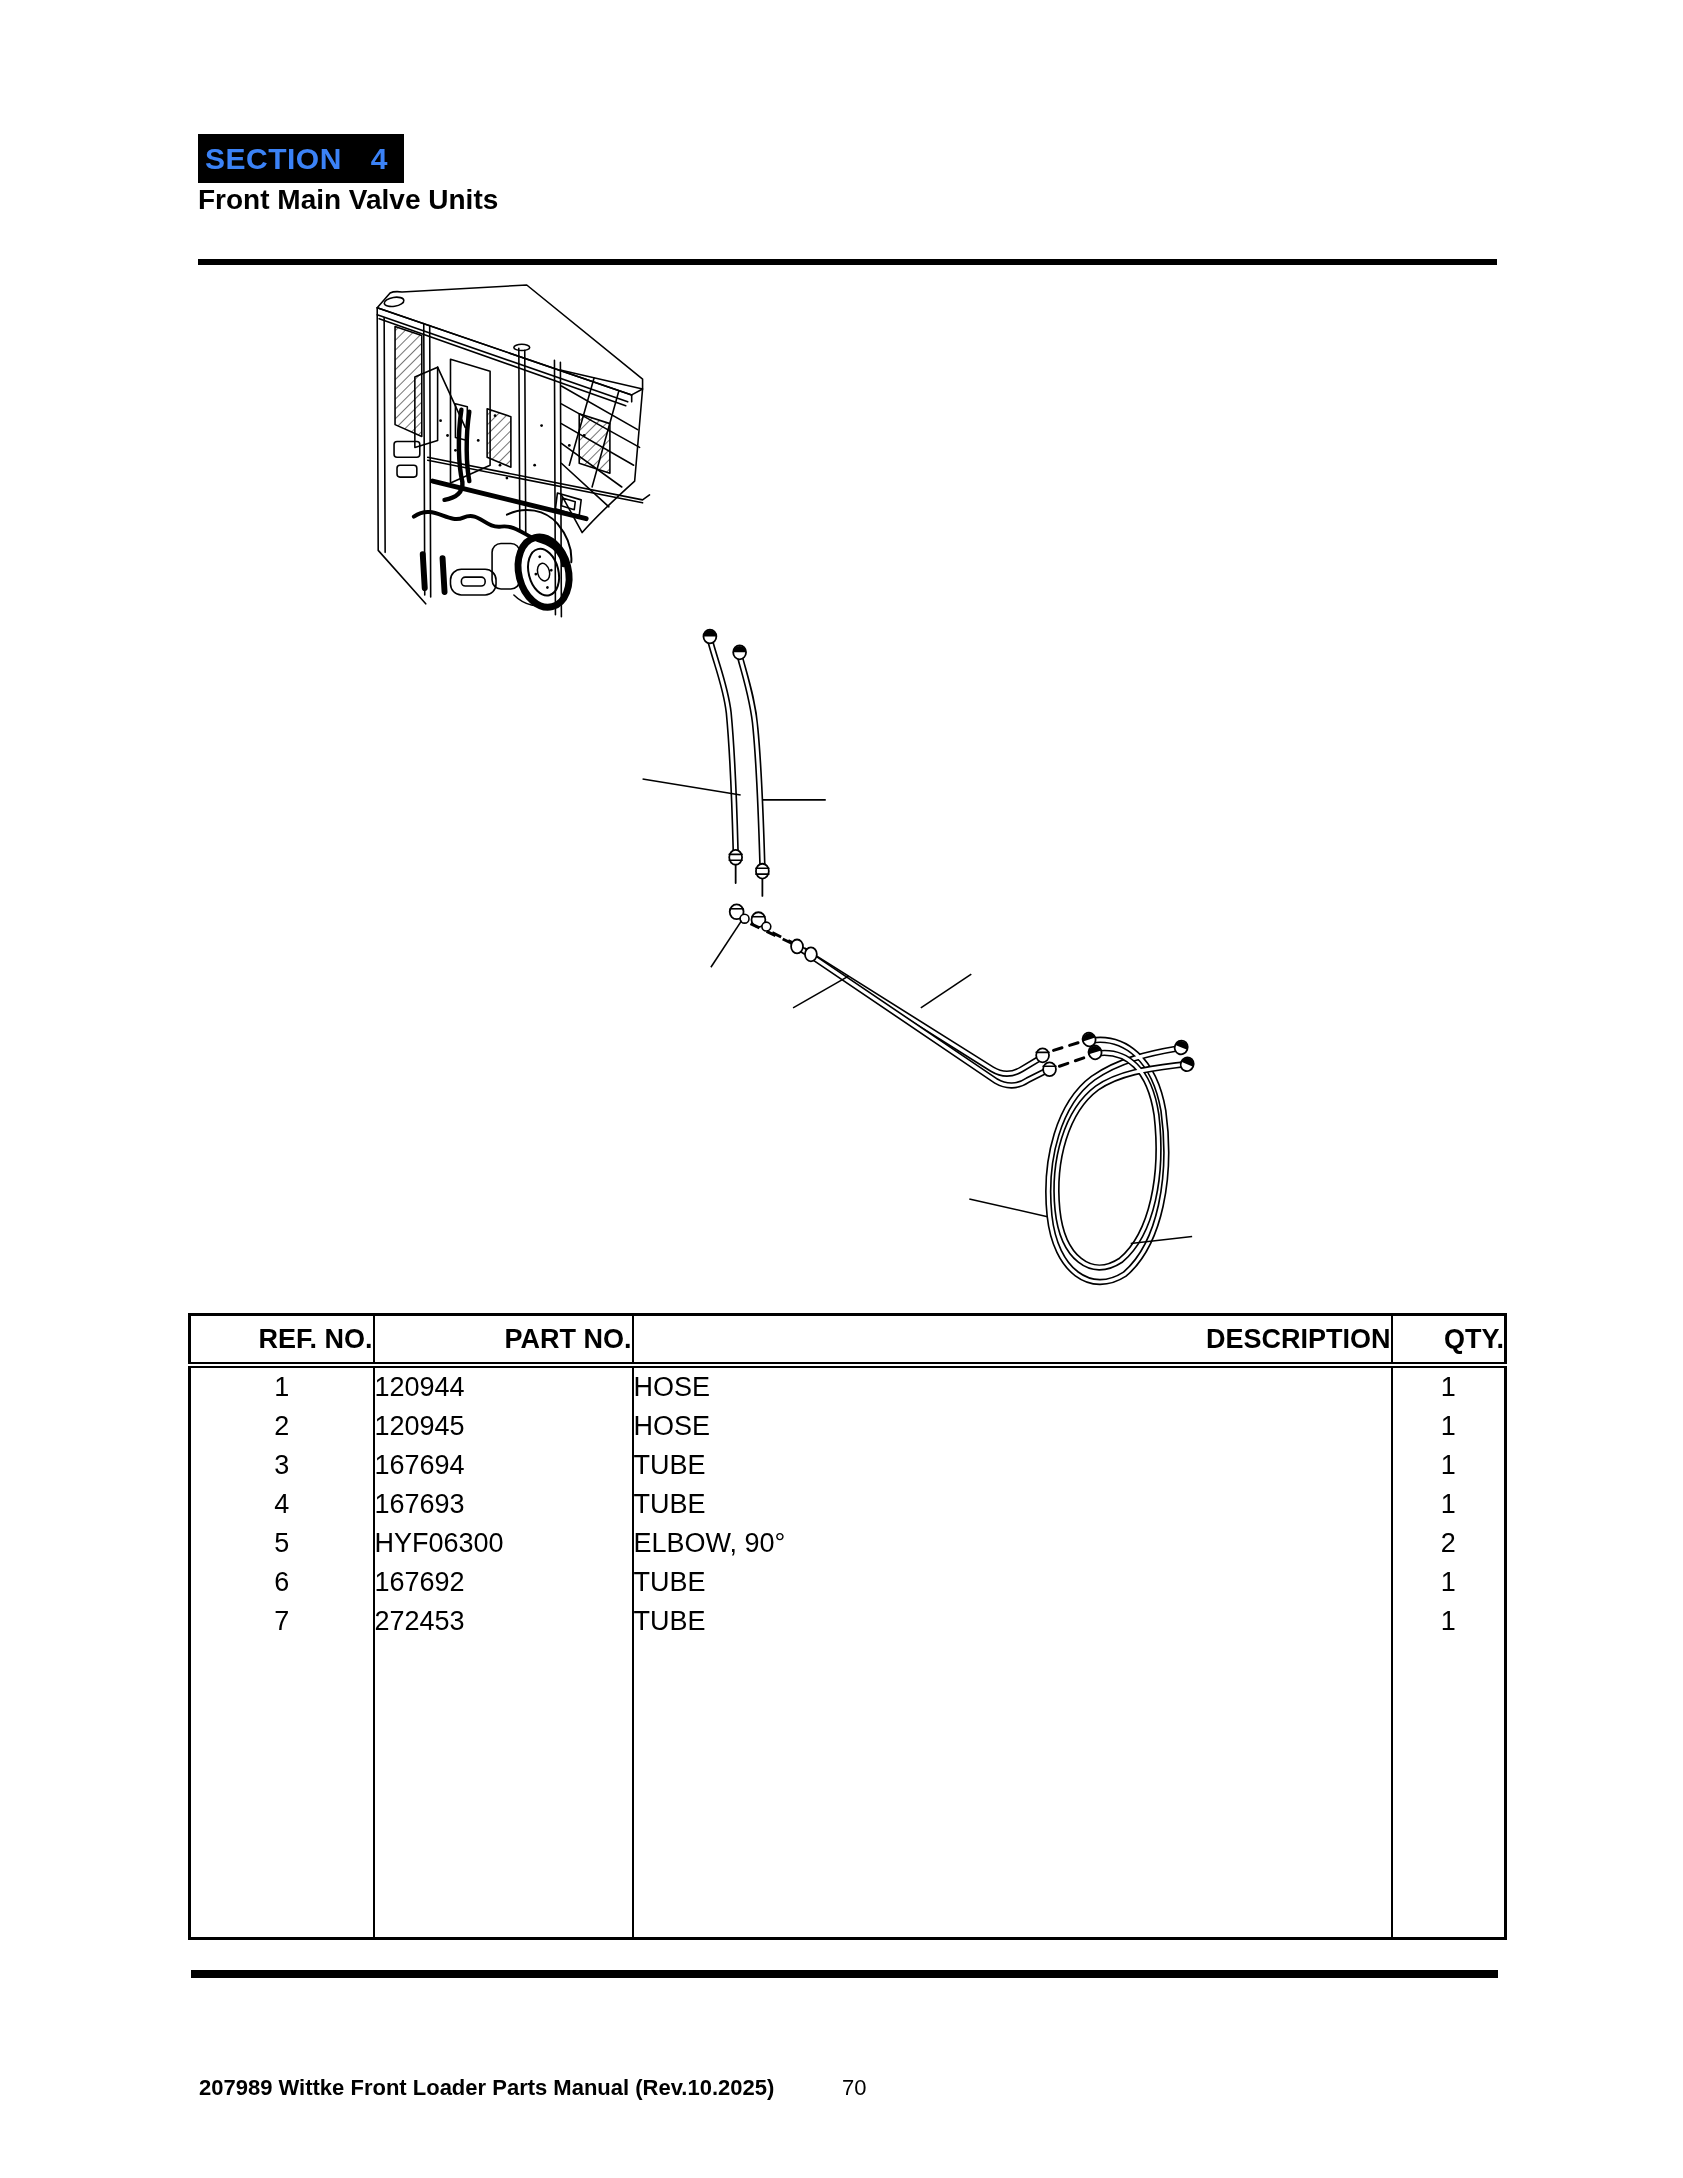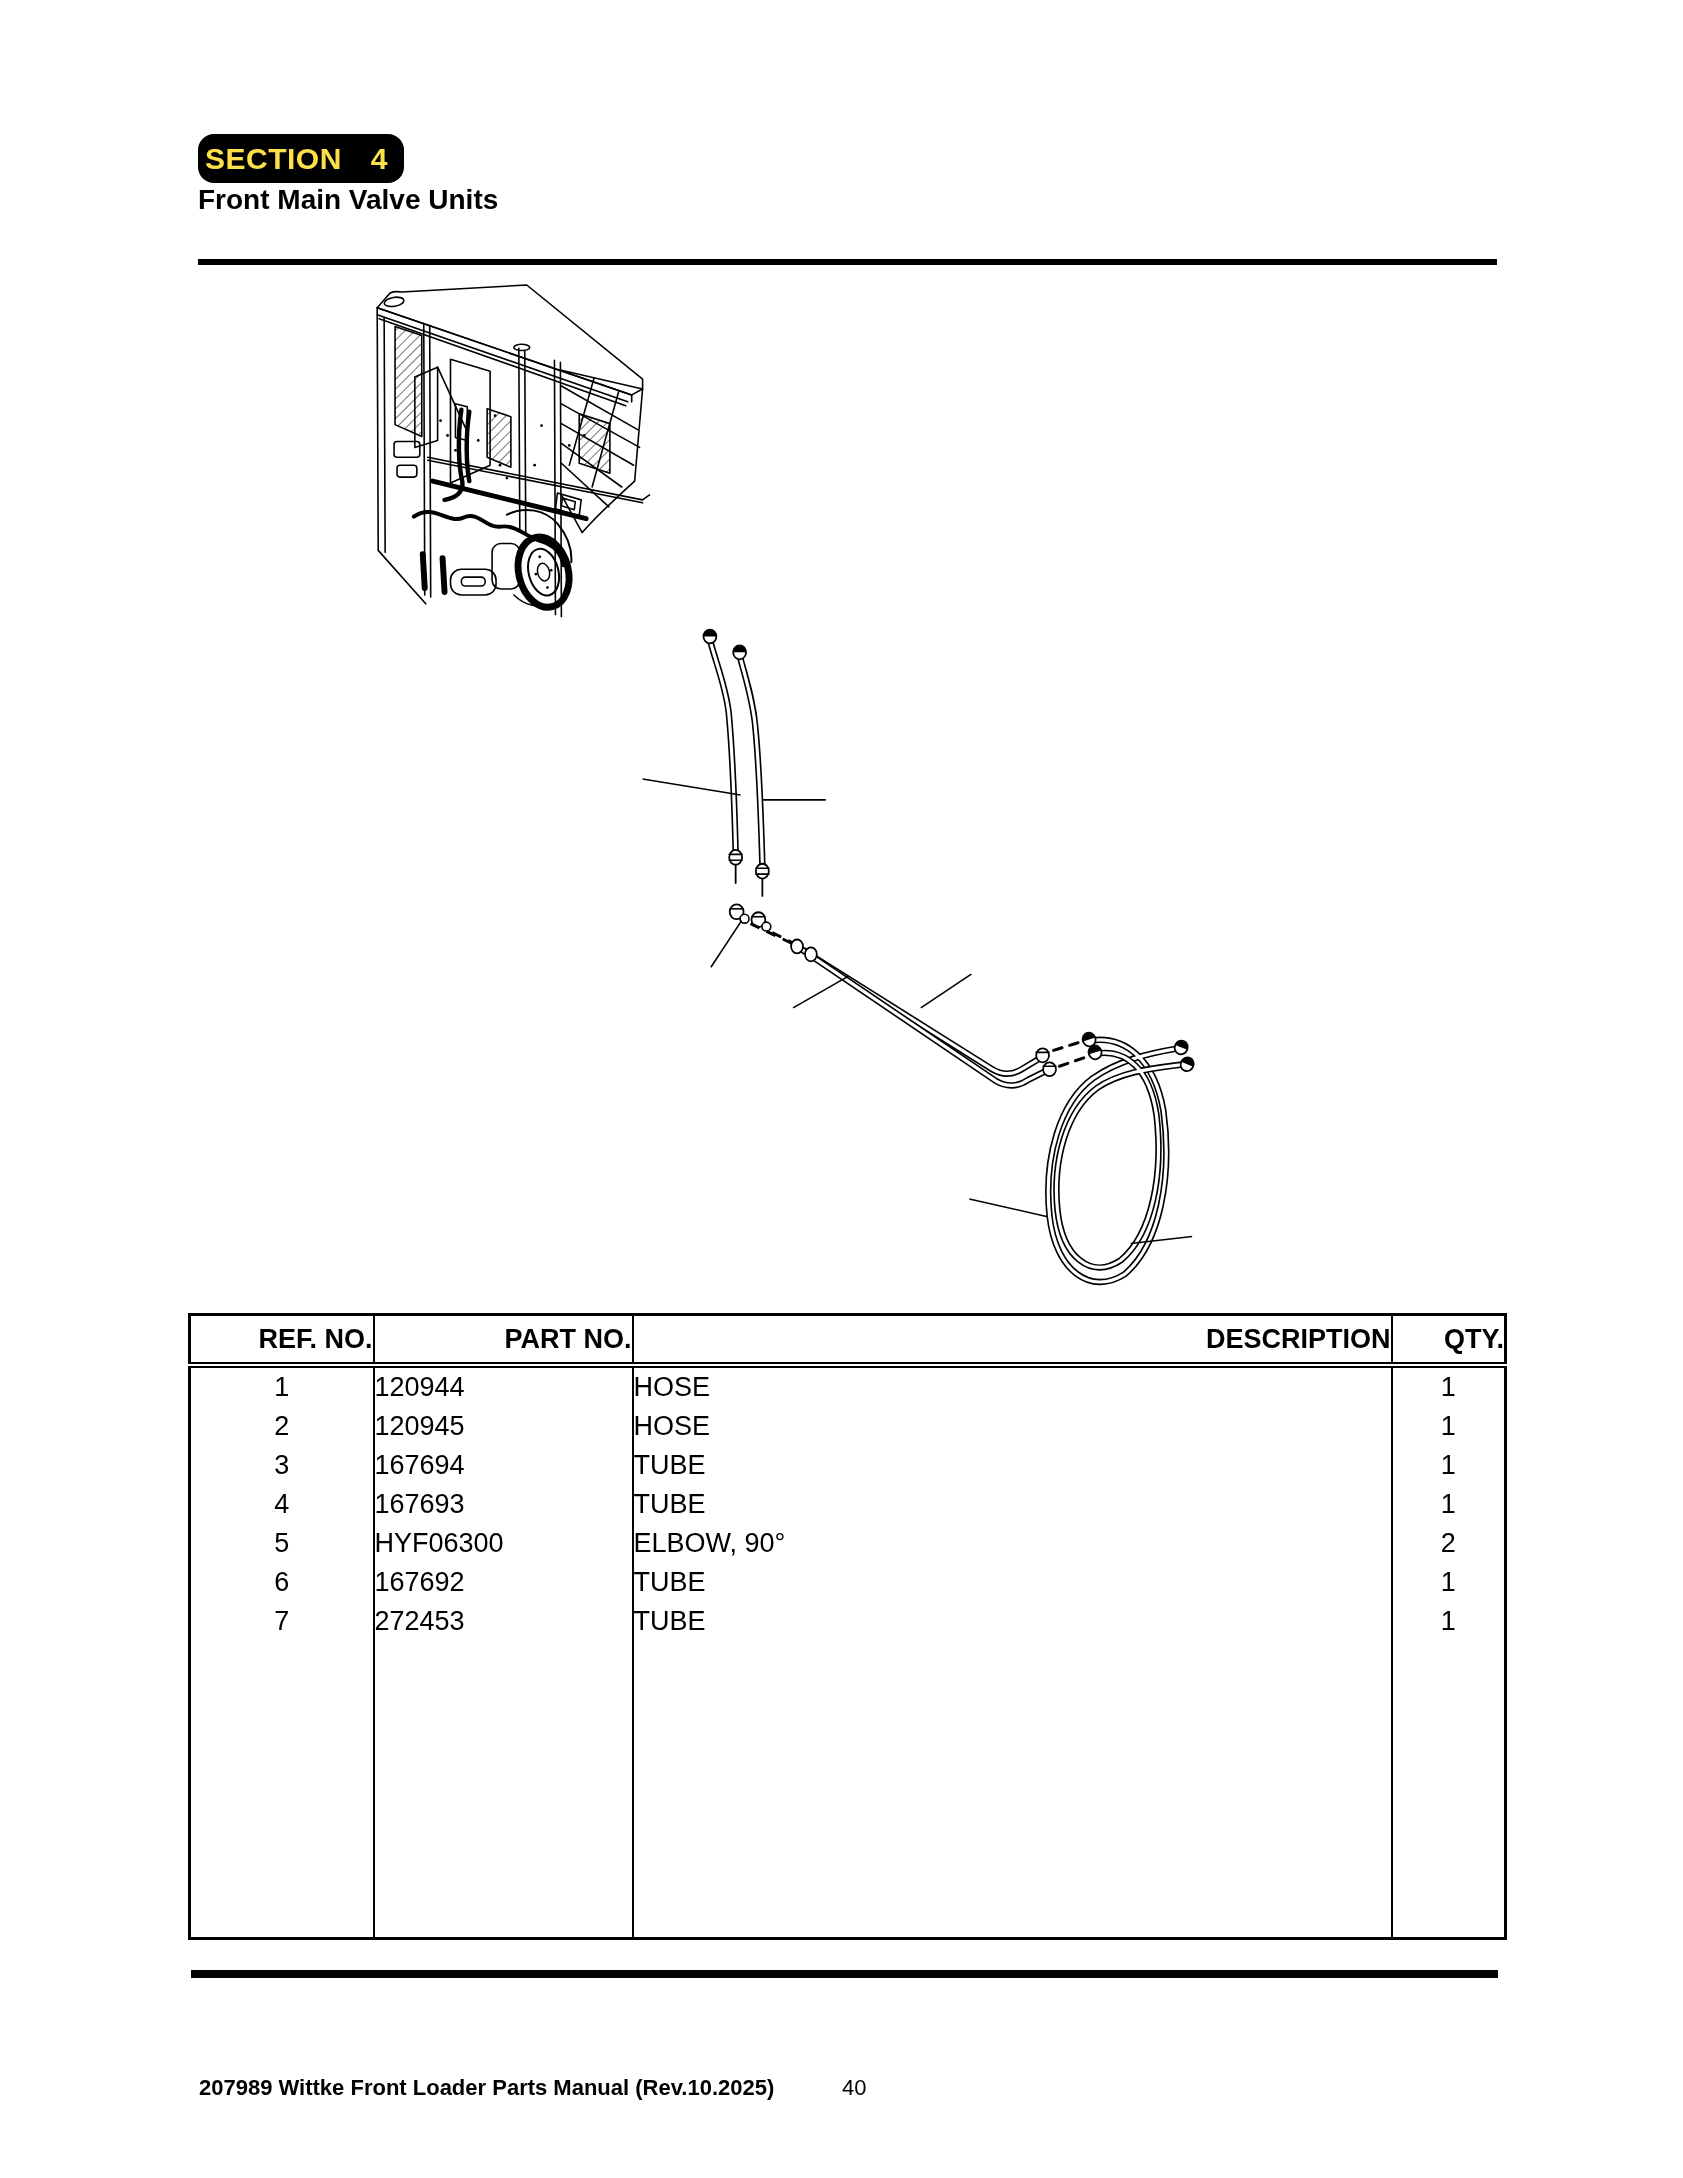--- a/index.html
+++ b/index.html
@@ -9,24 +9,24 @@
     font-family:"Liberation Sans", sans-serif;
     color:#000;
     position:relative;
     overflow:hidden;
   }
   .abs{position:absolute;}
 
   
   .badge{
     left:198px;top:134px;width:206px;height:49px;
-    background:#000;color:#fde047;
+    background:#000;color:#3b82f6;
     display:flex;align-items:center;justify-content:space-between;
     padding:0 16px 0 7px;box-sizing:border-box;
-    font-weight:bold;font-size:30px;letter-spacing:0.5px;border-radius:16px;
+    font-weight:bold;font-size:30px;letter-spacing:0.5px;
   }
   
   .title-row{
     left:198px;top:184px;width:1307px;height:55px;
     display:flex;align-items:baseline;gap:14px;white-space:nowrap;
   }
   .title-main{font-size:46px;font-weight:bold;letter-spacing:-0.5px;}
   .title-sub{font-size:28px;font-weight:bold;}
   .title-rule{left:198px;top:259px;width:1299px;height:6px;background:#000;}
 
@@ -294,14 +294,14 @@
           <td class="c-desc"></td>
           <td class="c-qty"></td>
         </tr>
       </tbody>
   </table>
 </div>
 
 <div class="abs bottom-rule"></div>
 
 <div class="abs footer-text footer-manual">207989 Wittke Front Loader Parts Manual (Rev.10.2025)</div>
-<div class="abs footer-text footer-page">40</div>
+<div class="abs footer-text footer-page">70</div>
 
 
 </body></html>

